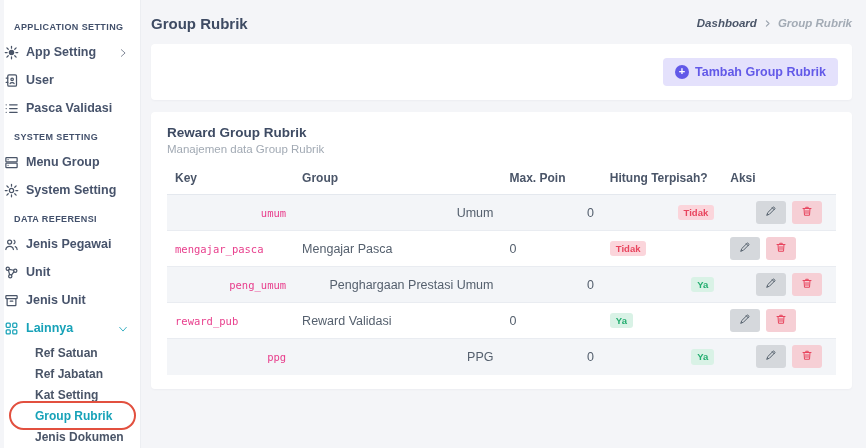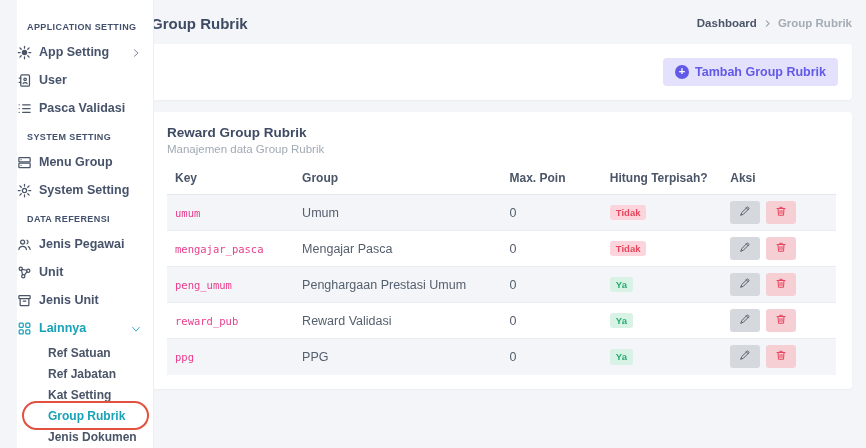--- a/index.html
+++ b/index.html
@@ -5,21 +5,21 @@
   * { margin:0; padding:0; box-sizing:border-box; }
   html,body { width:866px; height:448px; overflow:hidden; }
   body {
     font-family:"Liberation Sans", sans-serif;
     background:#f4f5f8;
     color:#47536b;
     position:relative;
   }
   
   .sidebar {
-    position:absolute; left:17px; top:0; bottom:0; width:137px;
+    position:absolute; left:4px; top:0; bottom:0; width:137px;
     background:#ffffff; border-right:1px solid #eceef2;
     padding-top:12px; z-index:2;
   }
   .sec-label {
     font-size:9px; font-weight:700; letter-spacing:.4px;
     color:#42506b; text-transform:uppercase;
     padding:10px 0 6px 10px; white-space:nowrap;
   }
   .side-item {
     display:flex; align-items:center; height:28px;
@@ -37,21 +37,21 @@
   }
   .sub-item.active { color:#17a2b8; }
   .ring {
     position:absolute; left:5px; right:4px; top:-4px; bottom:-4px;
     border:2px solid #e2503f; border-radius:15px; pointer-events:none;
   }
   
   .main { position:absolute; left:137px; right:0; top:0; bottom:0; padding:10px 14px; }
   .topbar { display:flex; align-items:center; justify-content:space-between; height:26px; }
   .page-title { font-size:15px; font-weight:700; color:#3e4b63; }
-  .breadcrumb { display:flex; align-items:center; gap:6px; font-size:11.5px; }
+  .breadcrumb { display:flex; align-items:center; gap:6px; font-size:11.5px;font-style:italic; }
   .bc-parent { color:#4a5568; font-weight:700; cursor:pointer; }
   .bc-sep { color:#9aa3ae; width:9px; height:9px; }
   .bc-current { color:#a3abb5; font-weight:600; }
   .card {
     background:#ffffff; border-radius:4px;
     box-shadow:0 1px 2px rgba(40,50,70,.04);
   }
   .toolbar-card { margin-top:8px; height:56px; position:relative; }
   .add-btn {
     position:absolute; right:14px; top:14px; height:28px;
@@ -67,21 +67,21 @@
   }
   .table-card { margin-top:12px; padding:13px 16px 14px; }
   .card-title { font-size:13.5px; font-weight:700; color:#3e4b63; }
   .card-subtitle { font-size:11.5px; color:#a2aab4; margin-top:3px; margin-bottom:7px; }
   table { width:100%; border-collapse:collapse; table-layout:fixed; }
   th {
     text-align:left; font-size:12px; font-weight:700; color:#4a5568;
     padding:9px 8px; border-bottom:1px solid #e4e8ee; white-space:nowrap;
   }
   td { padding:0 8px; height:36px; font-size:12.5px; color:#55606e; border-top:1px solid #e9ecf1; }
-  tr.striped td { background:#f3f5f8; }
+  tr.striped td { background:#f3f5f8;text-align:right; }
   .key-text { font-family:"DejaVu Sans Mono", monospace; font-size:10.5px; color:#e83e8c; }
   .badge {
     display:inline-block; font-size:9.5px; font-weight:700;
     padding:3px 6px; border-radius:3px; line-height:1;
   }
   .badge.no  { background:#fbd5db; color:#e8455e; }
   .badge.yes { background:#d9f2e6; color:#23ad6f; }
   .act-btn {
     width:30px; height:23px; border:none; border-radius:3px;
     display:inline-flex; align-items:center; justify-content:center;

